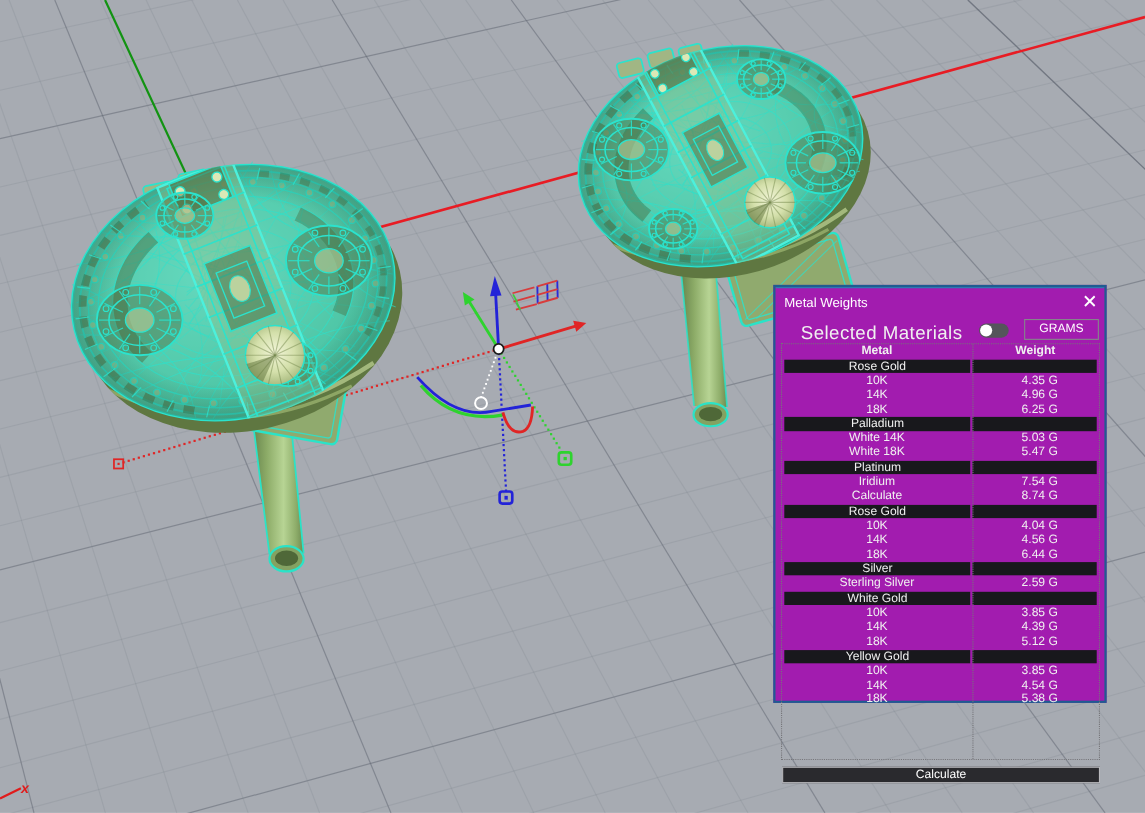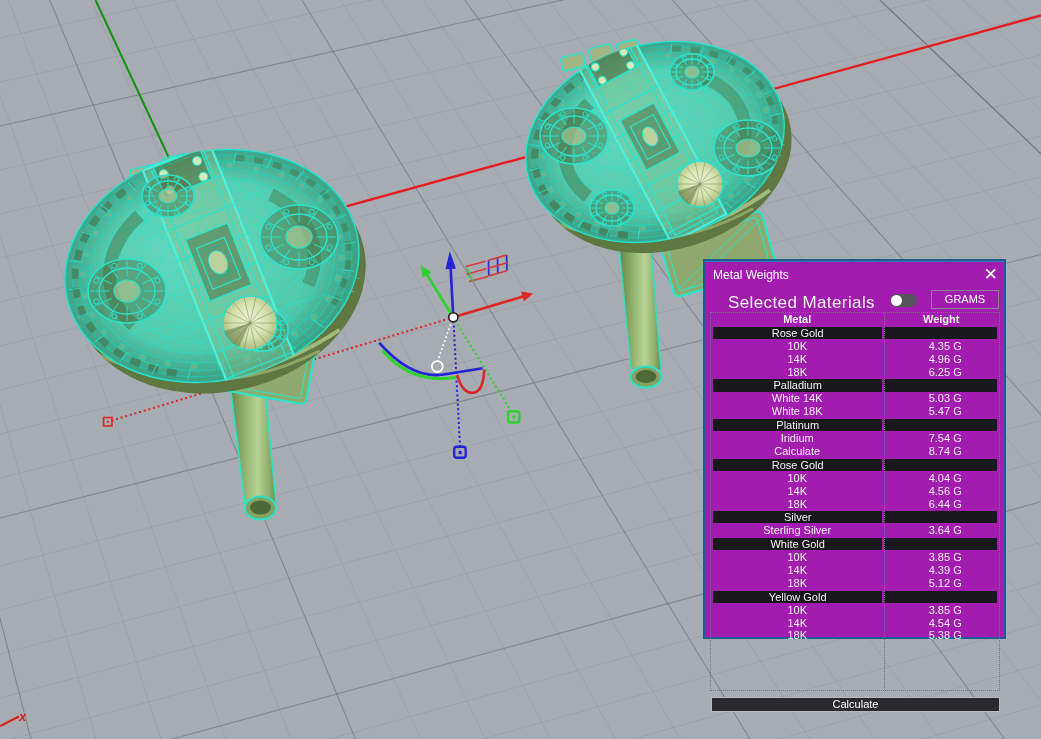--- a/index.html
+++ b/index.html
@@ -998,21 +998,21 @@
 <div class="trow sec">
         <div class="c1">
           <span class="secband">Silver</span>
         </div>
         <div class="c2">
           <span class="secband2"></span>
         </div>
       </div>
 <div class="trow">
         <div class="c1">Sterling Silver</div>
-        <div class="c2">3.64 G</div>
+        <div class="c2">2.59 G</div>
       </div>
 <div class="trow sec">
         <div class="c1">
           <span class="secband">White Gold</span>
         </div>
         <div class="c2">
           <span class="secband2"></span>
         </div>
       </div>
 <div class="trow">

